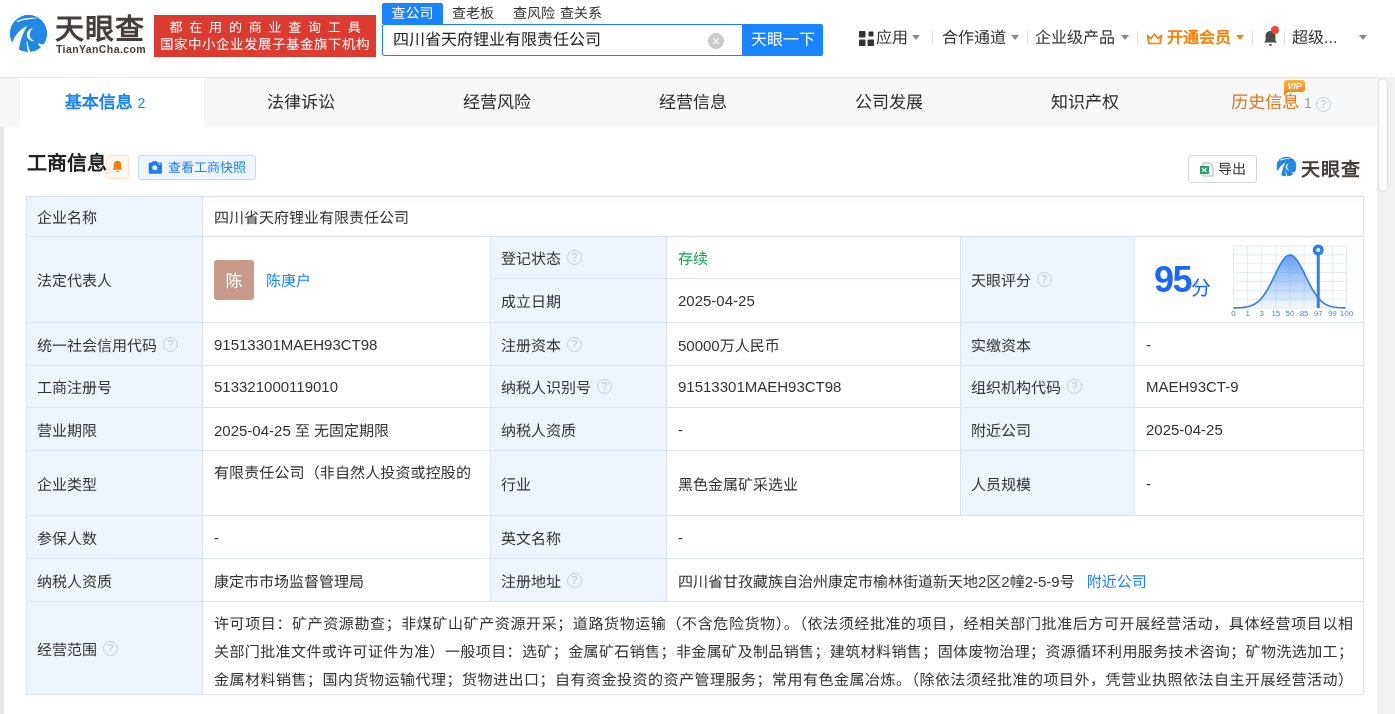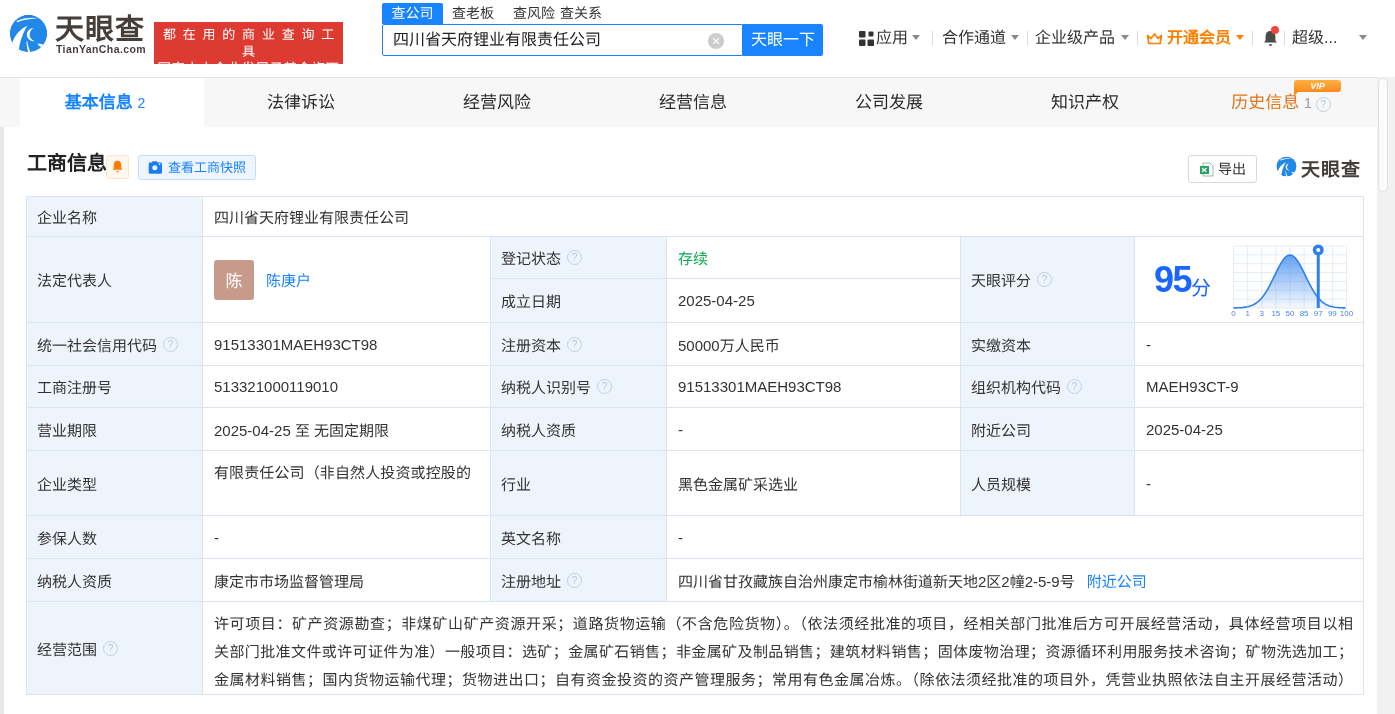--- a/index.html
+++ b/index.html
@@ -5,21 +5,21 @@
 <style>
 * { margin:0; padding:0; box-sizing:border-box; }
 html,body { width:1395px; height:714px; overflow:hidden; }
 body { font-family:"Liberation Sans",sans-serif; background:#fff; position:relative; color:#333; }
 
 
 #hdr { position:absolute; left:0; top:0; width:1395px; height:77px; background:#fff; }
 #logo-big { position:absolute; left:9px; top:14px; }
 #logo-txt { position:absolute; left:55px; top:15px; font-size:29px; line-height:29px; font-weight:bold; color:#453f3c; letter-spacing:1px; white-space:nowrap;}
 #logo-sub { position:absolute; left:56px; top:45px; font-size:10.5px; line-height:9px; font-weight:bold; color:#453f3c; letter-spacing:0.4px;}
-#redbadge { position:absolute; left:154px; top:22px; width:189px; height:42px; background:#dd3b31; color:#fff; text-align:center; padding-top:4px;}
+#redbadge { position:absolute; left:154px; top:15px; width:222px; height:42px; background:#dd3b31; color:#fff; text-align:center; padding-top:4px;}
 #redbadge .l1 { font-size:13px; letter-spacing:6.8px; line-height:17px; margin-left:7px;}
 #redbadge .l2 { font-size:13.5px; letter-spacing:0.5px; line-height:17px; }
 
 
 #stabs { position:absolute; left:382px; top:3px; height:21px; }
 .stab { display:inline-block; font-size:14px; color:#333; line-height:21px; vertical-align:top; text-align:center; }
 .stab.on { background:#1884ff; color:#fff; width:61px; border-radius:2px 2px 0 0; }
 #sbox { position:absolute; left:382px; top:24px; width:441px; height:32px; }
 #sinput { position:absolute; left:0; top:0; width:361px; height:32px; border:1px solid #1884ff; border-radius:2px 0 0 2px; background:#fff; font-size:16px; color:#222; line-height:30px; padding-left:10px; }
 #sclear { position:absolute; left:325px; top:8px; width:16px; height:16px; border-radius:50%; background:#ccc; color:#fff; font-size:11px; line-height:16px; text-align:center; }
@@ -280,18 +280,18 @@
       <div class="jl">金属材料销售；国内货物运输代理；货物进出口；自有资金投资的资产管理服务；常用有色金属冶炼。（除依法须经批准的项目外，凭营业执照依法自主开展经营活动）</div>
     </div>
 </div>
 
 <div id="lstrip"></div>
 <div id="sbar">
     <div id="sthumb"></div>
   </div>
 
 <style>
-#vipbadge { position:absolute; left:111px; top:2px; width:47px; height:12px; background:linear-gradient(180deg,#ffb143,#f78b1e); border-radius:3px 3px 3px 0; color:#fff; font-size:9px; font-style:italic; font-weight:bold; line-height:12px; text-align:center; } #vipbadge:after { content:""; position:absolute; left:0; top:12px; border-left:4px solid #f78b1e; border-bottom:4px solid transparent; }
+#vipbadge { position:absolute; left:101px; top:2px; width:21px; height:12px; background:linear-gradient(180deg,#ffb143,#f78b1e); border-radius:3px 3px 3px 0; color:#fff; font-size:9px; font-style:italic; font-weight:bold; line-height:12px; text-align:center; } #vipbadge:after { content:""; position:absolute; left:0; top:12px; border-left:4px solid #f78b1e; border-bottom:4px solid transparent; }
 #score95 { font-size:36px; font-weight:bold; color:#1a66ff; margin-left:8px; letter-spacing:-1.5px;}
 #scorefen { font-size:20px; color:#1a66ff; margin-top:13px; }
 #scorecell { position:relative; }
 #curve { position:absolute; right:13px; top:6px; overflow:visible; }
 </style>
 
 </body></html>

